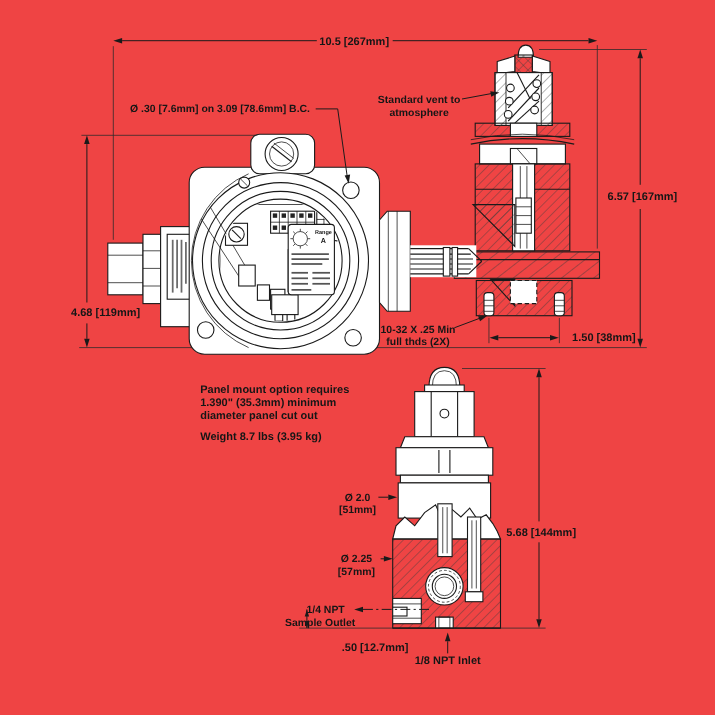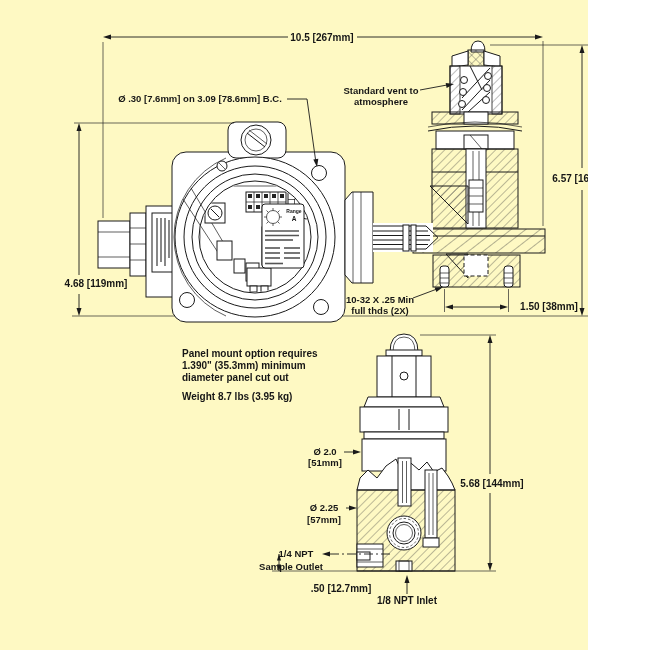--- a/index.html
+++ b/index.html
@@ -1,16 +1,16 @@
 <!DOCTYPE html>
 <html><head>
 <meta charset="utf-8">
 <style>
   html,body{margin:0;padding:0;background:#ffffff;}
-  .canvas{position:relative;width:588px;height:650px;background:#fef9c3;overflow:hidden;}
+  .canvas{position:relative;width:650px;height:650px;background:#ef4444;overflow:hidden;}
   svg{display:block;}
   text{font-family:"Liberation Sans",sans-serif;font-weight:bold;fill:#161616;}
   .dim{font-size:10px;}
   .dimsm{font-size:9.5px;}
   .note{font-size:10px;}
   .micro{font-size:5px;}
   .micro2{font-size:6.5px;}
   .ol{fill:none;stroke:#1a1a1a;stroke-width:1;}
   .olw{fill:#ffffff;stroke:#1a1a1a;stroke-width:1;}
   .thin{fill:none;stroke:#1a1a1a;stroke-width:0.7;}

